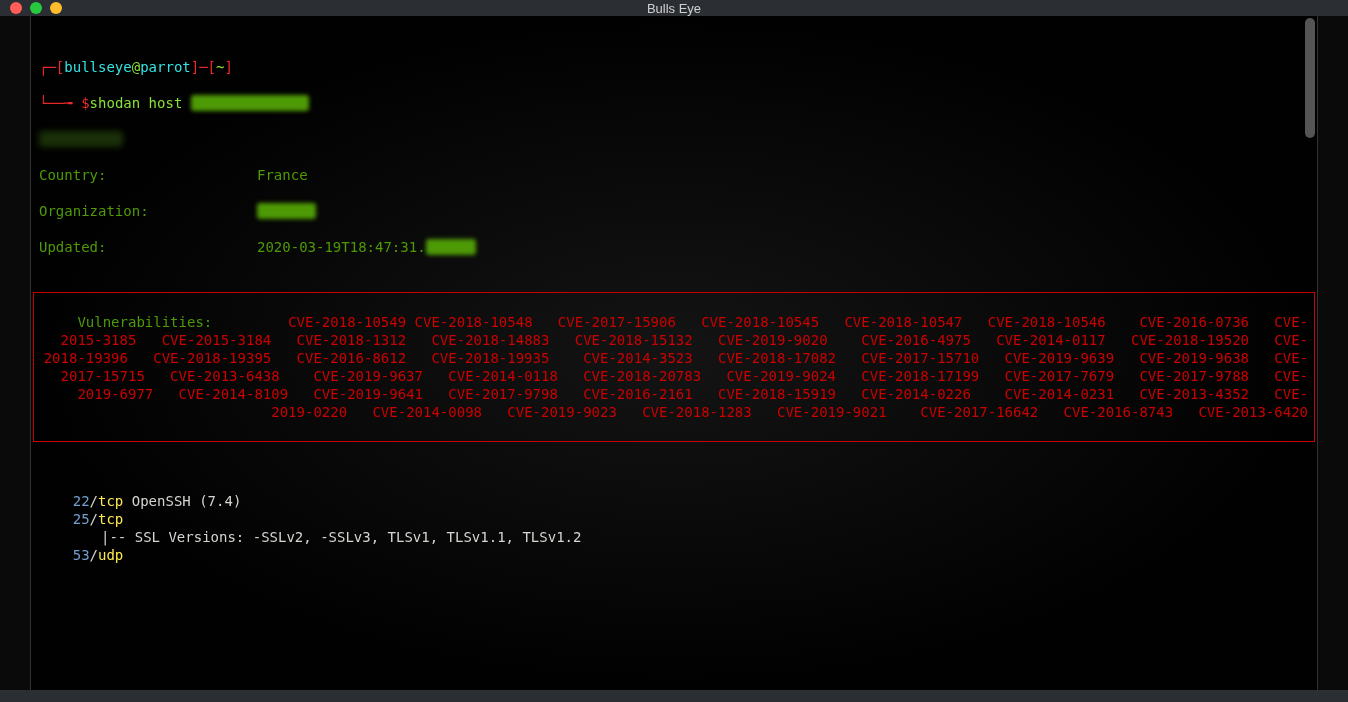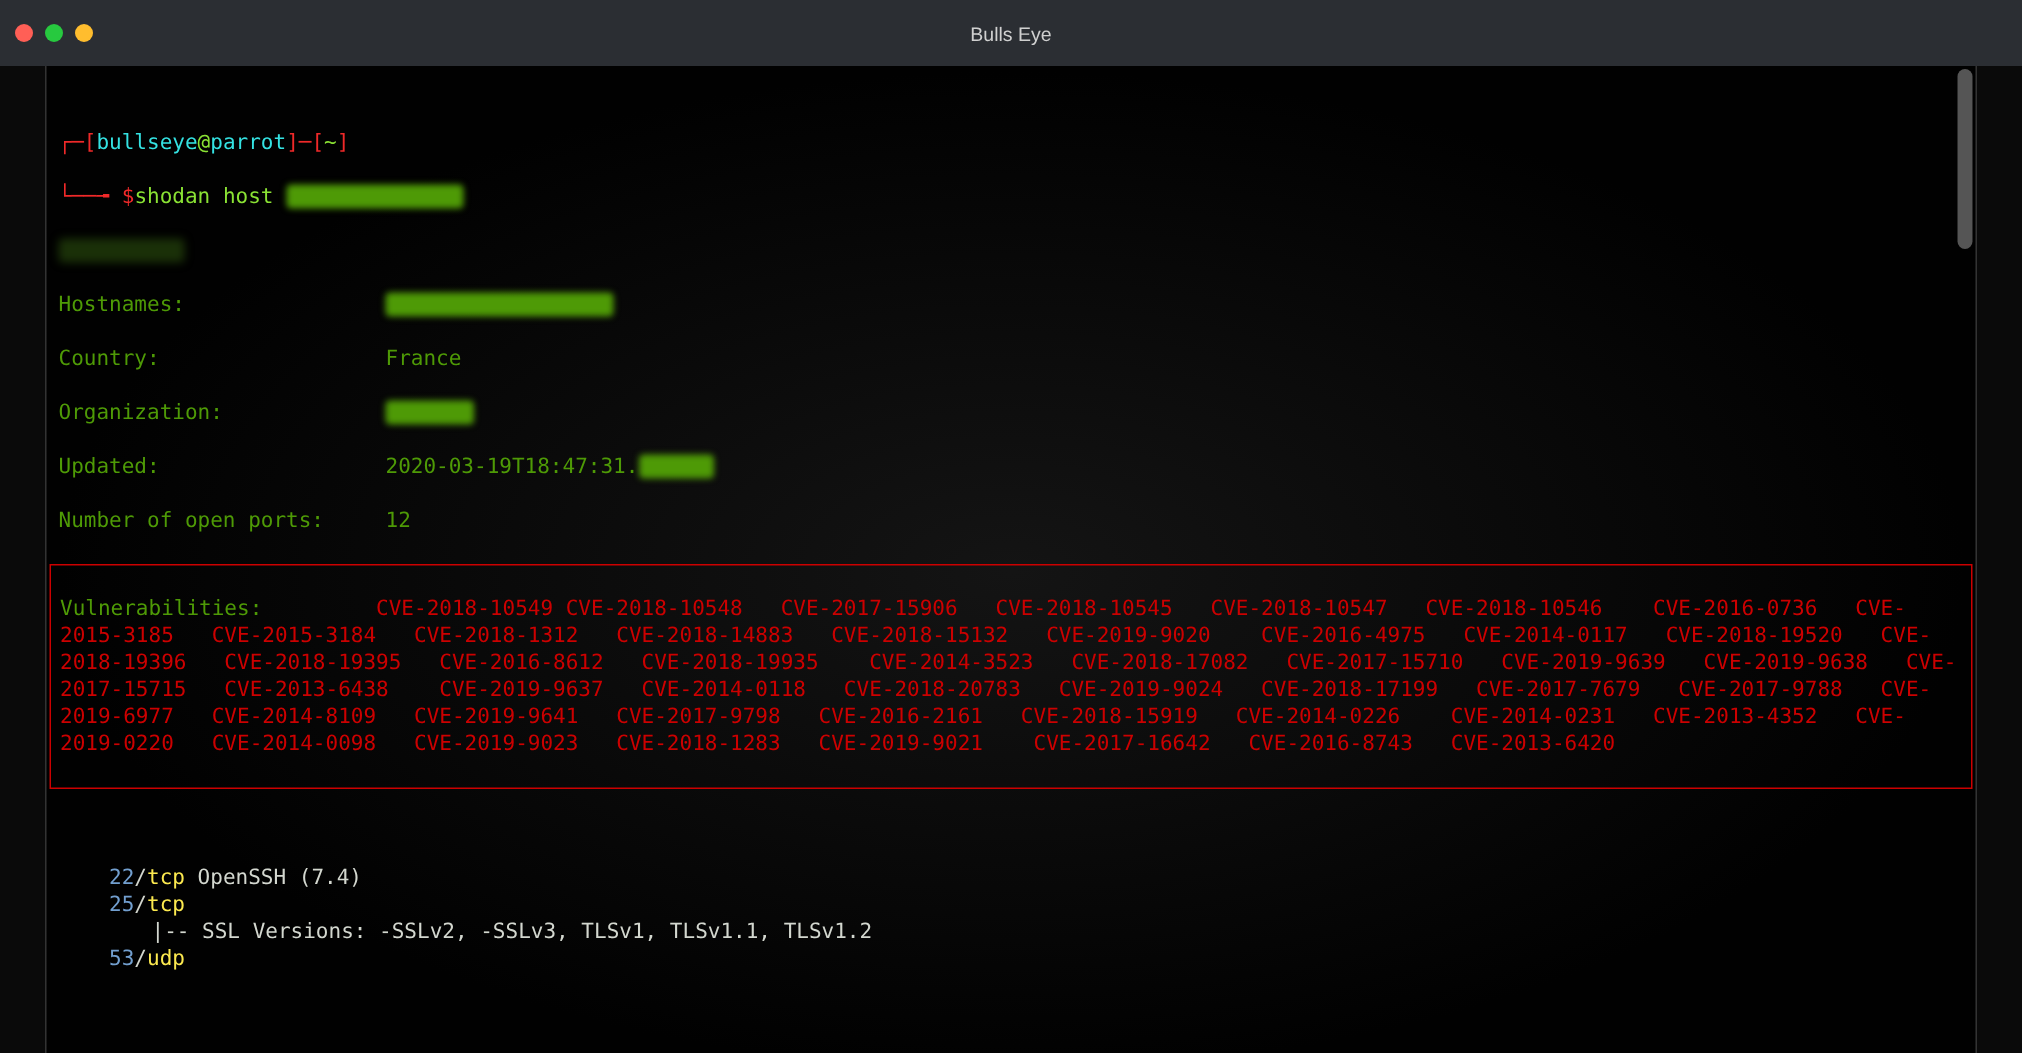--- a/index.html
+++ b/index.html
@@ -6,21 +6,21 @@
 body {
   background: #2b2e33;
   font-family: "DejaVu Sans Mono", "Courier New", monospace;
   font-size: 14px;
   color: #b0b0b0;
   width: 1348px;
   height: 702px;
   overflow: hidden;
 }
 .titlebar {
-  height: 44px;
+  height: 16px;
   background: #2b2e33;
   display: flex;
   align-items: center;
   padding: 0 10px;
   position: relative;
 }
 .window-button {
   width: 12px;
   height: 12px;
   border-radius: 50%;
@@ -73,26 +73,27 @@
   border-radius: 3px;
   filter: blur(2px);
 }
 .redacted-dark {
   background: #1a3008;
   color: transparent;
   border-radius: 3px;
   filter: blur(3px);
 }
 .vuln-box {
-  margin-top: 2px;
+  margin-top: 18px;
   margin-left: -6px;
   margin-right: -6px;
   padding: 2px 6px;
   border: 1.5px solid #cc0000;
   line-height: 18px;
+  text-align: right;
 }
 .vuln-label { color: #4e9a06; }
 .vuln-cve { color: #cc0000; }
 .vuln-text {
   white-space: pre-wrap;
   word-break: break-word;
 }
 .ports-section { margin-top: 14px; }
 .port-num { color: #729fcf; }
 .port-slash { color: #d3d7cf; }
@@ -110,25 +111,23 @@
   <div class="window-button btn-max"></div>
   <div class="title-text">Bulls Eye</div>
 </div>
 
 <div class="terminal-outer">
 <div class="terminal">
 <div class="scrollbar"></div>
 <div><span class="red">┌─[</span><span class="cyan">bullseye</span><span class="bright-green">@</span><span class="cyan">parrot</span><span class="red">]─[</span><span class="bright-green">~</span><span class="red">]</span></div>
 <div><span class="red">└──╼ </span><span class="red">$</span><span class="bright-green">shodan host </span><span class="redacted">xxx.xxx.xx.xxx</span></div>
 <div><span class="redacted-dark">xxx.xxx.xx</span></div>
-<div><span class="green col2">Hostnames:</span><span class="redacted">xxx.xxxxxxx.xxx.xx</span></div>
 <div><span class="green col2">Country:</span><span class="green">France</span></div>
 <div><span class="green col2">Organization:</span><span class="redacted">xxxxxxx</span></div>
 <div><span class="green col2">Updated:</span><span class="green">2020-03-19T18:47:31.</span><span class="redacted">xxxxxx</span></div>
-<div><span class="green col2">Number of open ports:</span><span class="green">12</span></div>
 <div class="vuln-box">
 <div class="vuln-text"><span class="vuln-label">Vulnerabilities:         </span><span class="vuln-cve">CVE-2018-10549 CVE-2018-10548   CVE-2017-15906   CVE-2018-10545   CVE-2018-10547   CVE-2018-10546    CVE-2016-0736   CVE-2015-3185   CVE-2015-3184   CVE-2018-1312   CVE-2018-14883   CVE-2018-15132   CVE-2019-9020    CVE-2016-4975   CVE-2014-0117   CVE-2018-19520   CVE-2018-19396   CVE-2018-19395   CVE-2016-8612   CVE-2018-19935    CVE-2014-3523   CVE-2018-17082   CVE-2017-15710   CVE-2019-9639   CVE-2019-9638   CVE-2017-15715   CVE-2013-6438    CVE-2019-9637   CVE-2014-0118   CVE-2018-20783   CVE-2019-9024   CVE-2018-17199   CVE-2017-7679   CVE-2017-9788   CVE-2019-6977   CVE-2014-8109   CVE-2019-9641   CVE-2017-9798   CVE-2016-2161   CVE-2018-15919   CVE-2014-0226    CVE-2014-0231   CVE-2013-4352   CVE-2019-0220   CVE-2014-0098   CVE-2019-9023   CVE-2018-1283   CVE-2019-9021    CVE-2017-16642   CVE-2016-8743   CVE-2013-6420</span></div>
 </div>
 <div class="ports-section">
 <div id="ports-container"><div><span class="port-num">    22</span><span class="port-slash">/</span><span class="port-proto">tcp</span><span class="port-svc"> OpenSSH (7.4)</span></div><div><span class="port-num">    25</span><span class="port-slash">/</span><span class="port-proto">tcp</span><span class="port-svc"></span></div><div class="port-detail">|-- SSL Versions: -SSLv2, -SSLv3, TLSv1, TLSv1.1, TLSv1.2</div><div><span class="port-num">    53</span><span class="port-slash">/</span><span class="port-proto">udp</span><span class="port-svc"></span></div></div>
 </div>
 </div>
 </div>
 
 </body></html>

